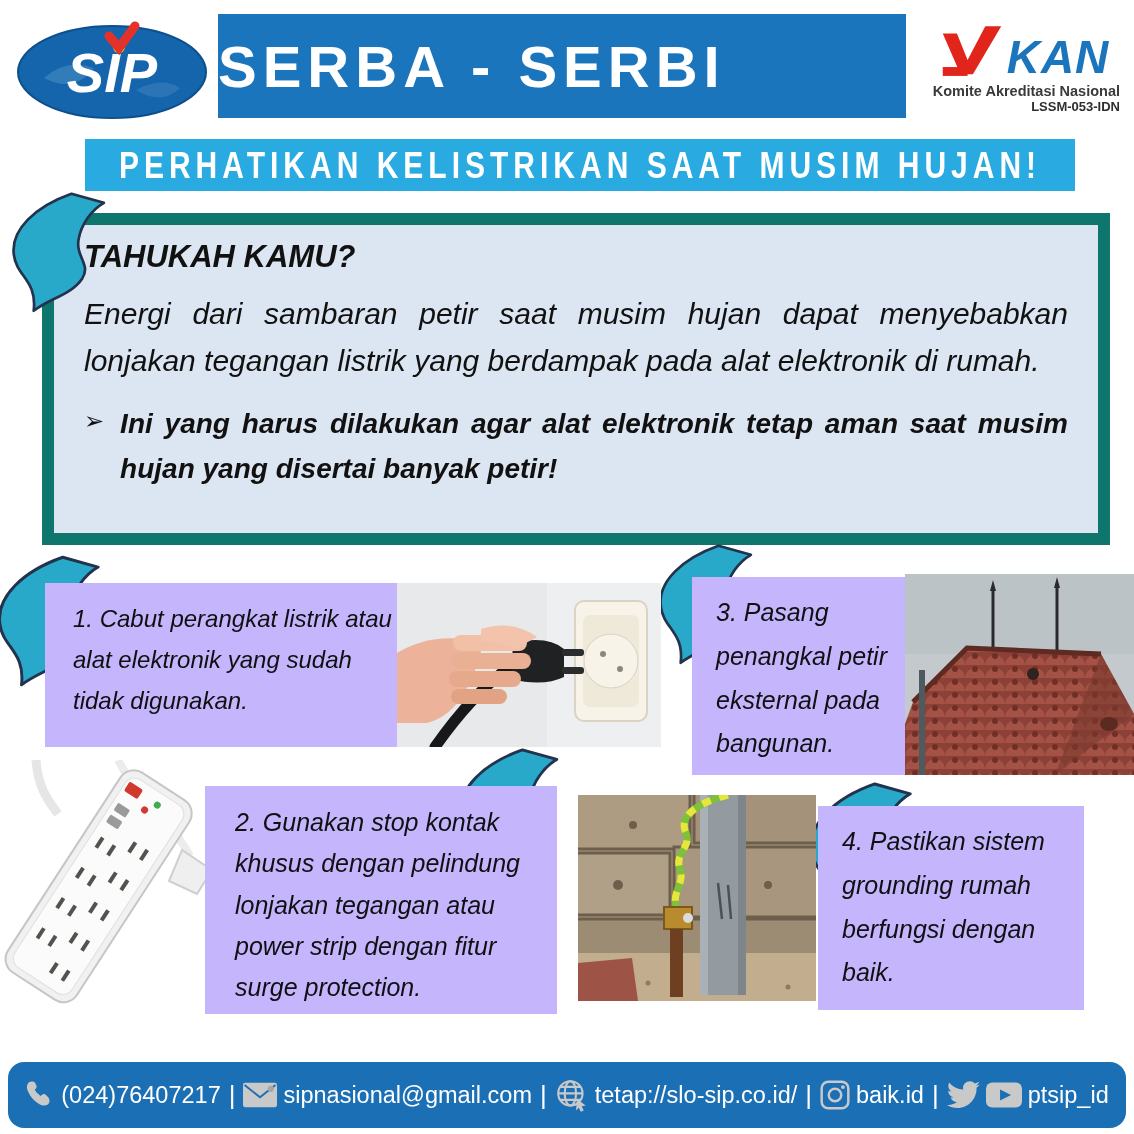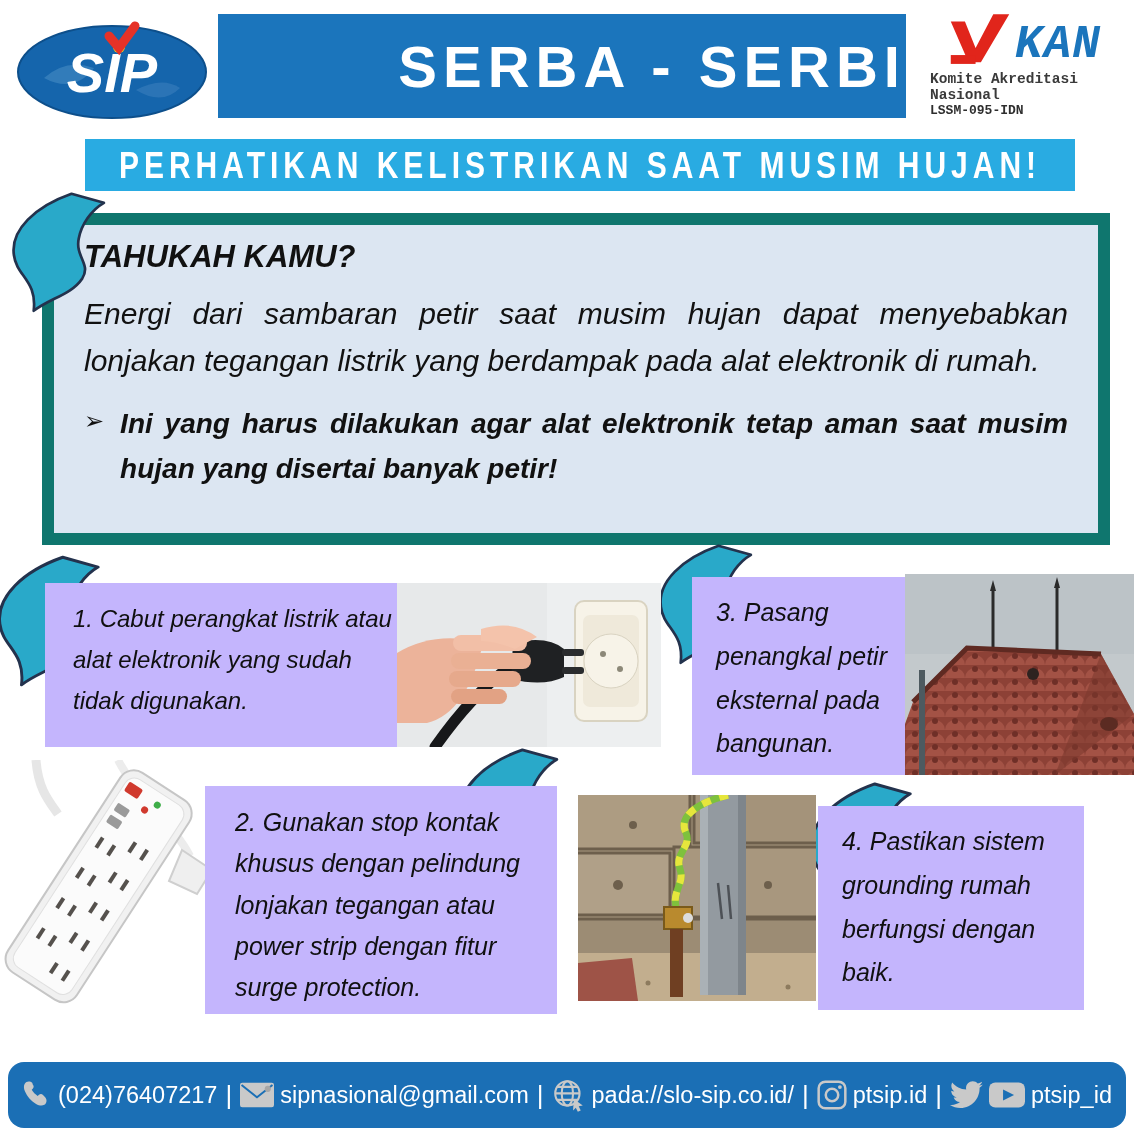--- a/index.html
+++ b/index.html
@@ -7,24 +7,24 @@
   body {
     width:1134px; height:1134px; position:relative; overflow:hidden;
     background:#ffffff; font-family:"Liberation Sans", sans-serif; color:#111;
   }
   .abs { position:absolute; }
 
   
   #sip-logo { left:16px; top:20px; width:192px; height:100px; }
   #title-box {
     left:218px; top:14px; width:688px; height:104px; background:#1B75BC;
-    display:flex; align-items:center; justify-content:flex-end;
+    display:flex; align-items:center; justify-content:flex-start;
     color:#fff; font-weight:bold; font-size:58px; letter-spacing:6px;
   }
-  #kan-logo { left:930px; top:10px; width:190px; text-align:left;font-family:Liberation Mono, monospace; }
+  #kan-logo { left:930px; top:22px; width:190px; text-align:right; }
   #kan-top { display:flex; align-items:flex-end; justify-content:center; gap:4px; height:58px; }
   #kan-word { font-size:46px; font-weight:900; font-style:italic; color:#1B75BC; letter-spacing:1px; line-height:1; }
   #kan-subtitle { font-size:14.5px; font-weight:700; color:#3a3a3a; margin-top:3px; }
   #kan-code { font-size:13px; font-weight:bold; color:#2e2e2e; }
 
   
   #banner {
     left:85px; top:139px; width:990px; height:52px; background:#29ABE2;
     display:flex; align-items:center; justify-content:center;
   }
@@ -100,21 +100,21 @@
 
 <div class="abs" id="kan-logo">
   <div id="kan-top">
     <svg width="62" height="56" viewBox="0 0 70 62">
       <polygon points="2,10 18,10 30,40 50,2 68,2 36,56 22,56" fill="#E1251B"></polygon>
       <rect x="2" y="48" width="28" height="10" fill="#E1251B"></rect>
     </svg>
     <span id="kan-word">KAN</span>
   </div>
   <div id="kan-subtitle">Komite Akreditasi Nasional</div>
-  <div id="kan-code">LSSM-095-IDN</div>
+  <div id="kan-code">LSSM-053-IDN</div>
 </div>
 
 <div class="abs" id="banner">
   <span>PERHATIKAN KELISTRIKAN SAAT MUSIM HUJAN!</span>
 </div>
 
 <div class="abs" id="intro-box">
   <div id="intro-heading">TAHUKAH KAMU?</div>
   <div id="intro-paragraph">Energi dari sambaran petir saat musim hujan dapat menyebabkan lonjakan tegangan listrik yang berdampak pada alat elektronik di rumah.</div>
   <div id="intro-bullet">
@@ -283,28 +283,28 @@
   <span>sipnasional@gmail.com</span>
   <span class="sep">|</span>
   <svg width="34" height="34" viewBox="0 0 42 42">
     <g stroke="#C9C9C9" stroke-width="2.6" fill="none">
       <circle cx="19" cy="19" r="15"></circle>
       <ellipse cx="19" cy="19" rx="7" ry="15"></ellipse>
       <path d="M4.5 19 h29 M6.5 11 h25 M6.5 27 h25"></path>
     </g>
     <path d="M27 26 l11 8 -5 1 2.5 5 -3.6 1.7 -2.5-5 -3.4 3.3 Z" fill="#C9C9C9"></path>
   </svg>
-  <span>pada://slo-sip.co.id/</span>
+  <span>tetap://slo-sip.co.id/</span>
   <span class="sep">|</span>
   <svg width="30" height="30" viewBox="0 0 36 36">
     <rect x="2" y="2" width="32" height="32" rx="8" fill="none" stroke="#C9C9C9" stroke-width="3"></rect>
     <circle cx="18" cy="18" r="7.5" fill="none" stroke="#C9C9C9" stroke-width="3"></circle>
     <circle cx="27.5" cy="8.5" r="2.3" fill="#C9C9C9"></circle>
   </svg>
-  <span>ptsip.id</span>
+  <span>baik.id</span>
   <span class="sep">|</span>
   <svg width="33" height="28" viewBox="0 0 48 40">
     <path fill="#C9C9C9" d="M48 4.7c-1.8.8-3.7 1.3-5.7 1.6 2.1-1.2 3.6-3.2 4.4-5.5-1.9 1.1-4.1 2-6.3 2.4C38.5 1.2 35.9 0 33.1 0c-5.4 0-9.8 4.4-9.8 9.8 0 .8.1 1.5.3 2.2C15.4 11.6 8.1 7.7 3.2 1.7c-.8 1.5-1.3 3.2-1.3 5 0 3.4 1.7 6.4 4.4 8.2-1.6-.1-3.1-.5-4.5-1.2v.1c0 4.8 3.4 8.7 7.9 9.6-.8.2-1.7.3-2.6.3-.6 0-1.2-.1-1.8-.2 1.2 3.9 4.9 6.7 9.2 6.8-3.4 2.6-7.6 4.2-12.2 4.2-.8 0-1.6 0-2.3-.1 4.4 2.8 9.5 4.4 15 4.4 18.1 0 28-15 28-28v-1.3c1.9-1.4 3.6-3.1 5-5.1z"></path>
   </svg>
   <svg width="36" height="26" viewBox="0 0 46 32">
     <rect width="46" height="32" rx="8" fill="#C9C9C9"></rect>
     <polygon points="18,9 32,16 18,23" fill="#1B6FB5"></polygon>
   </svg>
   <span>ptsip_id</span>
 </div>

